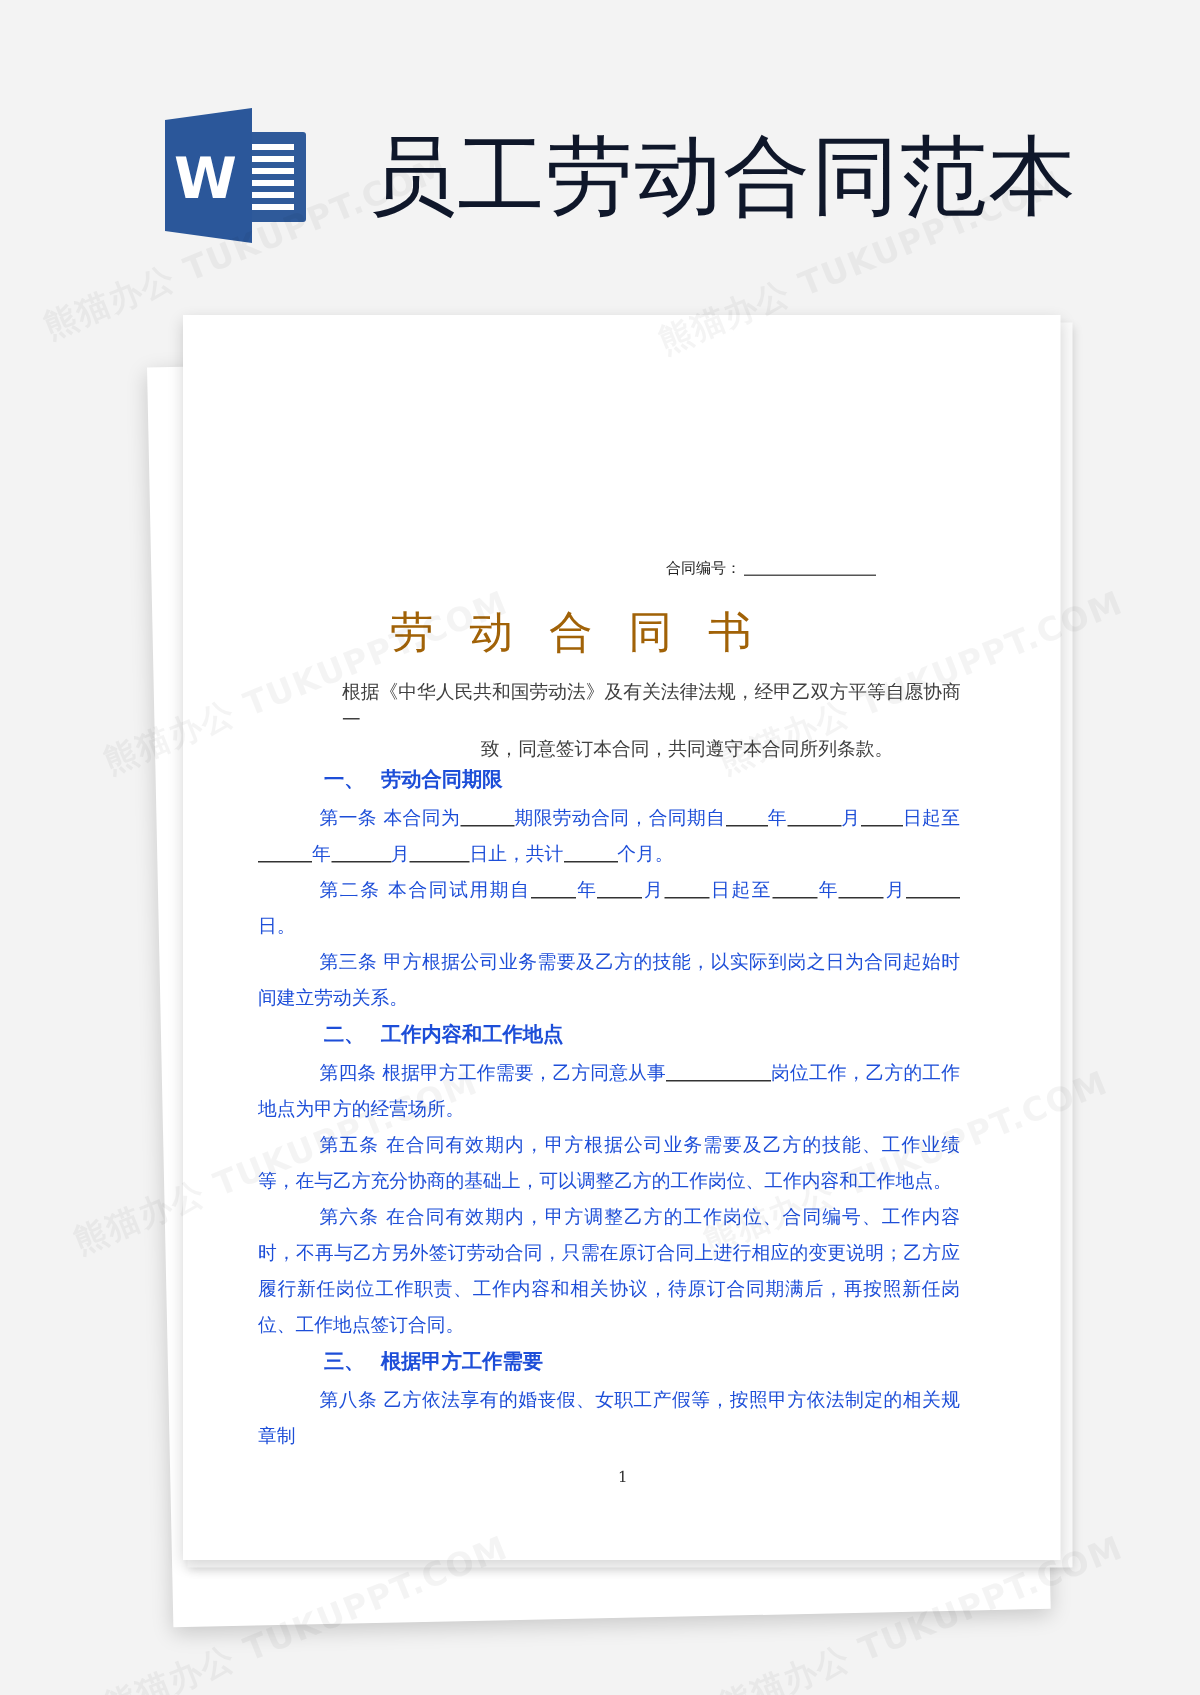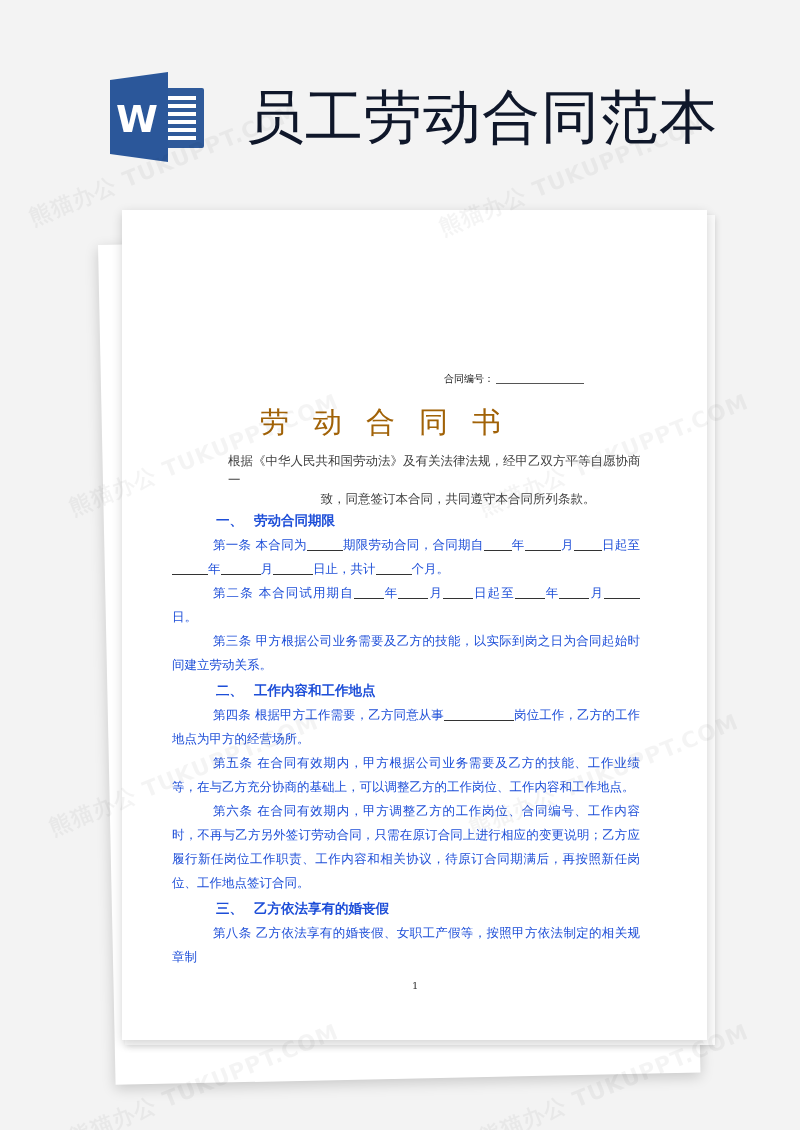--- a/index.html
+++ b/index.html
@@ -114,21 +114,21 @@
   <p class="para">第三条 甲方根据公司业务需要及乙方的技能，以实际到岗之日为合同起始时间建立劳动关系。</p>
 
   <div class="sec">
     <span class="num">二、</span><span>工作内容和工作地点</span>
   </div>
   <p class="para"><span>第四条 根据甲方工作需要，乙方同意从事</span><span class="ln" style="width:70px"></span><span>岗位工作，乙方的工作地点为甲方的经营场所。</span></p>
   <p class="para">第五条 在合同有效期内，甲方根据公司业务需要及乙方的技能、工作业绩等，在与乙方充分协商的基础上，可以调整乙方的工作岗位、工作内容和工作地点。</p>
   <p class="para">第六条 在合同有效期内，甲方调整乙方的工作岗位、合同编号、工作内容时，不再与乙方另外签订劳动合同，只需在原订合同上进行相应的变更说明；乙方应履行新任岗位工作职责、工作内容和相关协议，待原订合同期满后，再按照新任岗位、工作地点签订合同。</p>
 
   <div class="sec">
-    <span class="num">三、</span><span>乙方依法享有的婚丧假</span>
+    <span class="num">三、</span><span>根据甲方工作需要</span>
   </div>
   <p class="para">第八条 乙方依法享有的婚丧假、女职工产假等，按照甲方依法制定的相关规章制</p>
 </div>
 
 <div class="page-num">1</div>
 
 <div class="watermark" style="left:20px;top:150px">熊猫办公 TUKUPPT.COM</div>
 <div class="watermark" style="left:430px;top:160px">熊猫办公 TUKUPPT.COM</div>
 <div class="watermark" style="left:60px;top:440px">熊猫办公 TUKUPPT.COM</div>
 <div class="watermark" style="left:470px;top:440px">熊猫办公 TUKUPPT.COM</div>

